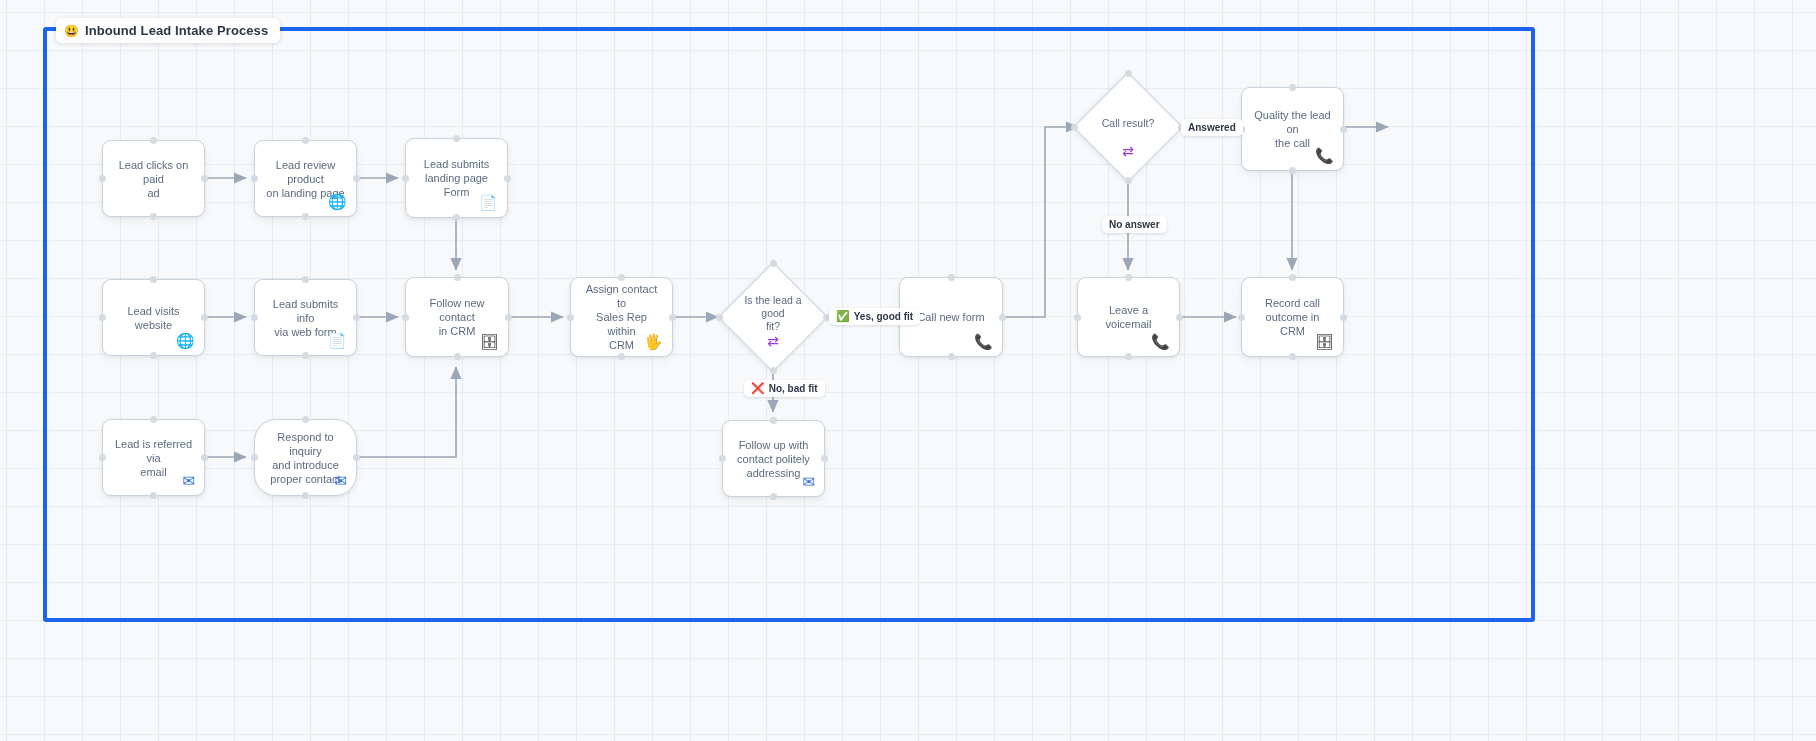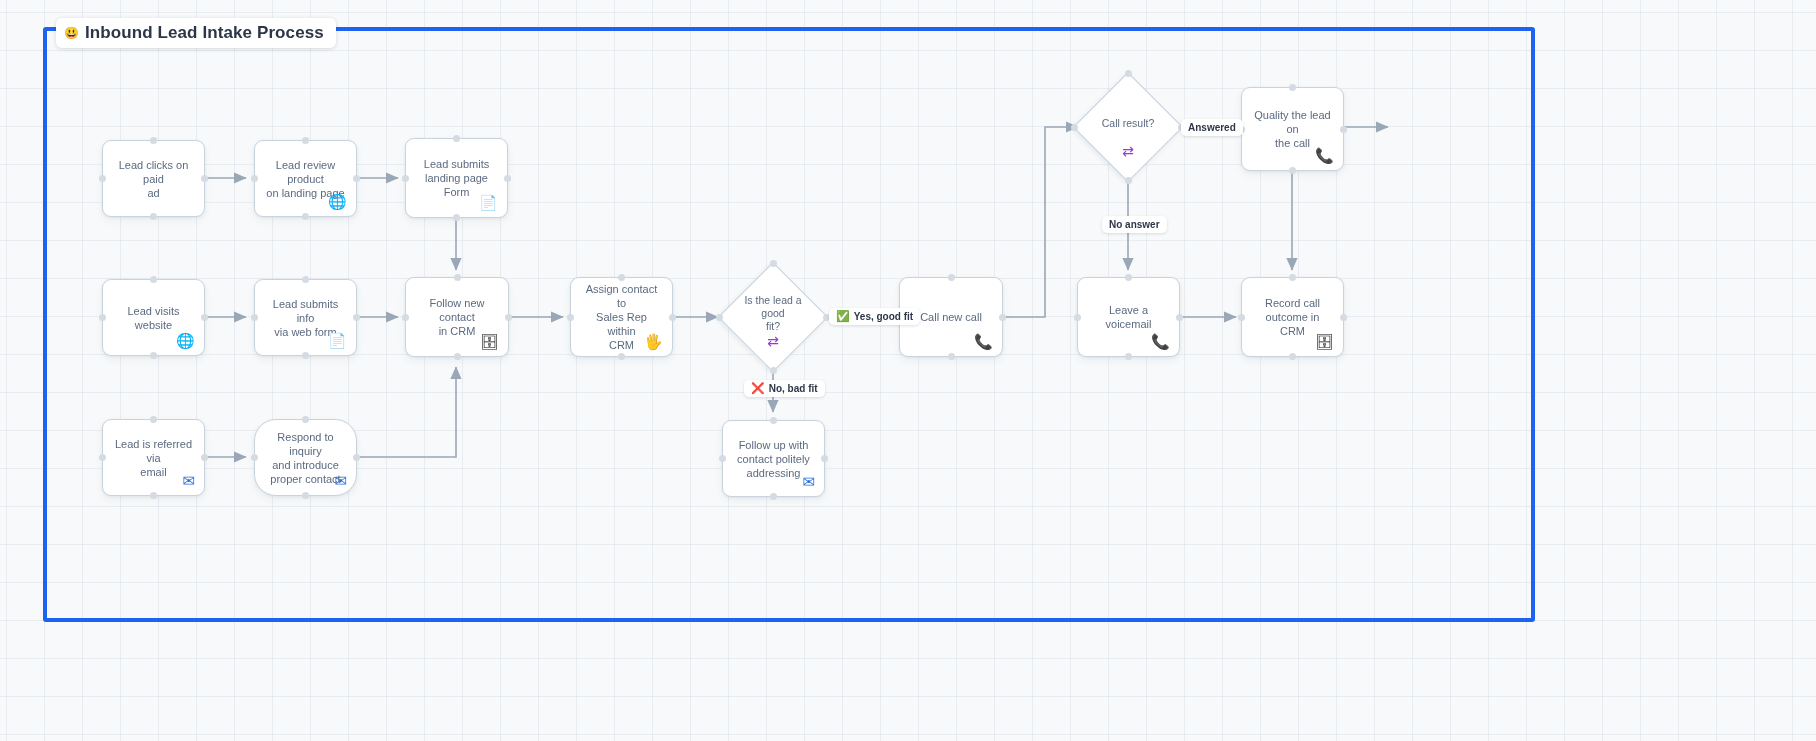--- a/index.html
+++ b/index.html
@@ -36,21 +36,21 @@
     position: absolute; left: 56px; top: 18px;
     display: flex; align-items: center; gap: 6px;
     background: #ffffff;
     border-radius: 6px;
     padding: 5px 12px 5px 8px;
     box-shadow: 0 1px 4px rgba(30,45,70,.16);
     z-index: 40;
   }
   #title-chip .emoji { font-size: 12px; line-height: 1; }
   #title-chip .txt {
-    font-size: 17px; font-weight: 700; color: #2c3648; letter-spacing: .1px;
+    font-size: 13px; font-weight: 700; color: #2c3648; letter-spacing: .1px;
     white-space: nowrap;
   }
 
   
   #edges { position: absolute; left: 0; top: 0; width: 1816px; height: 741px; z-index: 5; }
 
   
   .node {
     position: absolute;
     background: #ffffff;
@@ -248,21 +248,21 @@
     <div class="label">Is the lead a good
 fit?</div>
     <div class="nicon" style="color:#9b3bd6;">⇄</div>
   </div>
 
   <div class="node" style="left:899px; top:277px; width:104px; height:80px;">
     <span class="h l"></span>
     <span class="h r"></span>
     <span class="h t"></span>
     <span class="h b"></span>
-    <div class="label">Call new call</div>
+    <div class="label">Call new form</div>
     <div class="nicon">📞</div>
   </div>
 
   <div class="node" style="left:1077px; top:277px; width:103px; height:80px;">
     <span class="h l"></span>
     <span class="h r"></span>
     <span class="h t"></span>
     <span class="h b"></span>
     <div class="label">Leave a voicemail</div>
     <div class="nicon">📞</div>

